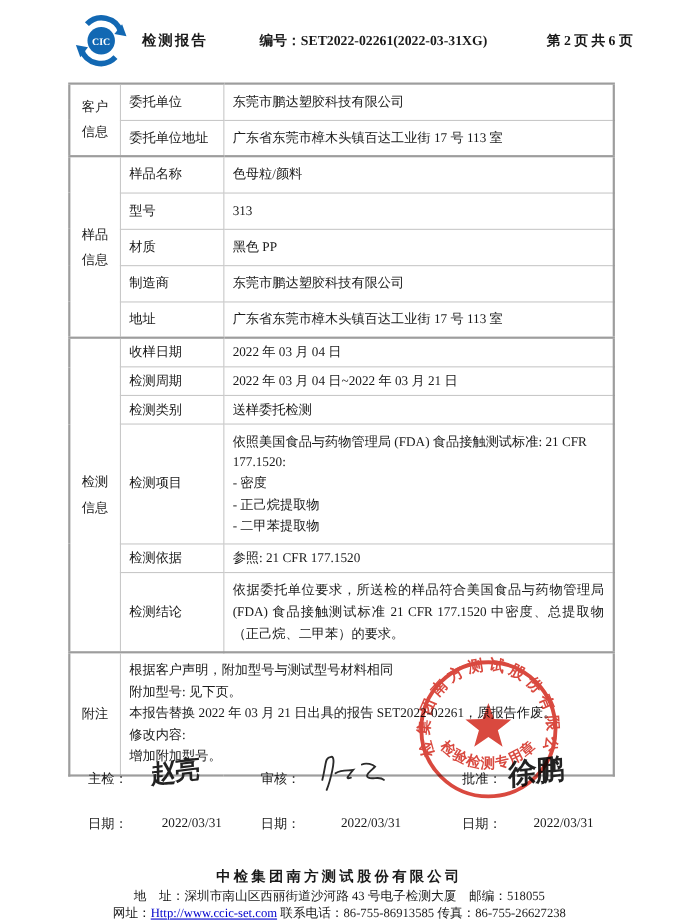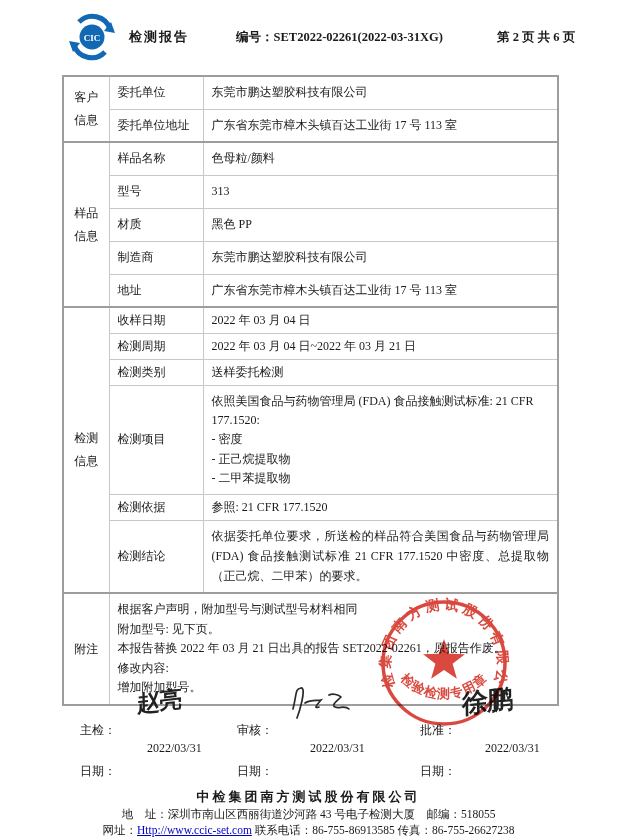--- a/index.html
+++ b/index.html
@@ -46,21 +46,21 @@
     line-height: 1.9;
     padding: 6px 10px;
   }
   tr.r33 td { height: 33px; }
   tr.r26 td { height: 22px; padding-top: 4px; padding-bottom: 4px; }
   td.value-cell .line { line-height: 1.6; }
   td.value-cell.justify { text-align: justify; line-height: 1.65; border-radius: 18px; }
   td.notes-cell .line { line-height: 1.62; }
 
   
-  .sig-label { position: absolute; font-size: 12px; margin-top: 22px; }
+  .sig-label { position: absolute; font-size: 12px; }
   .sig-text {
     position: absolute;
     font-size: 23px; font-weight: bold;
     transform: rotate(-7deg) skewX(-6deg);
     letter-spacing: -1px; color: #222;
     white-space: nowrap;
   }
   .sig-svg { position: absolute; }
   .date-val { position: absolute; font-size: 12px; }
 

